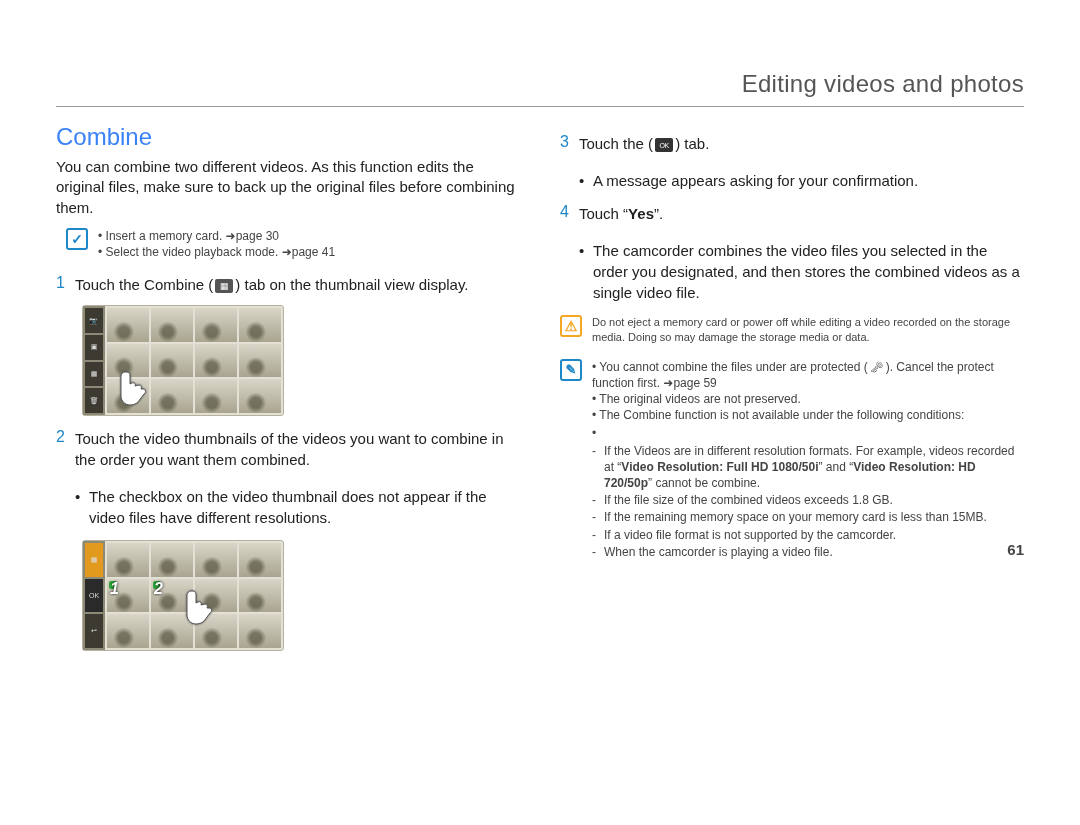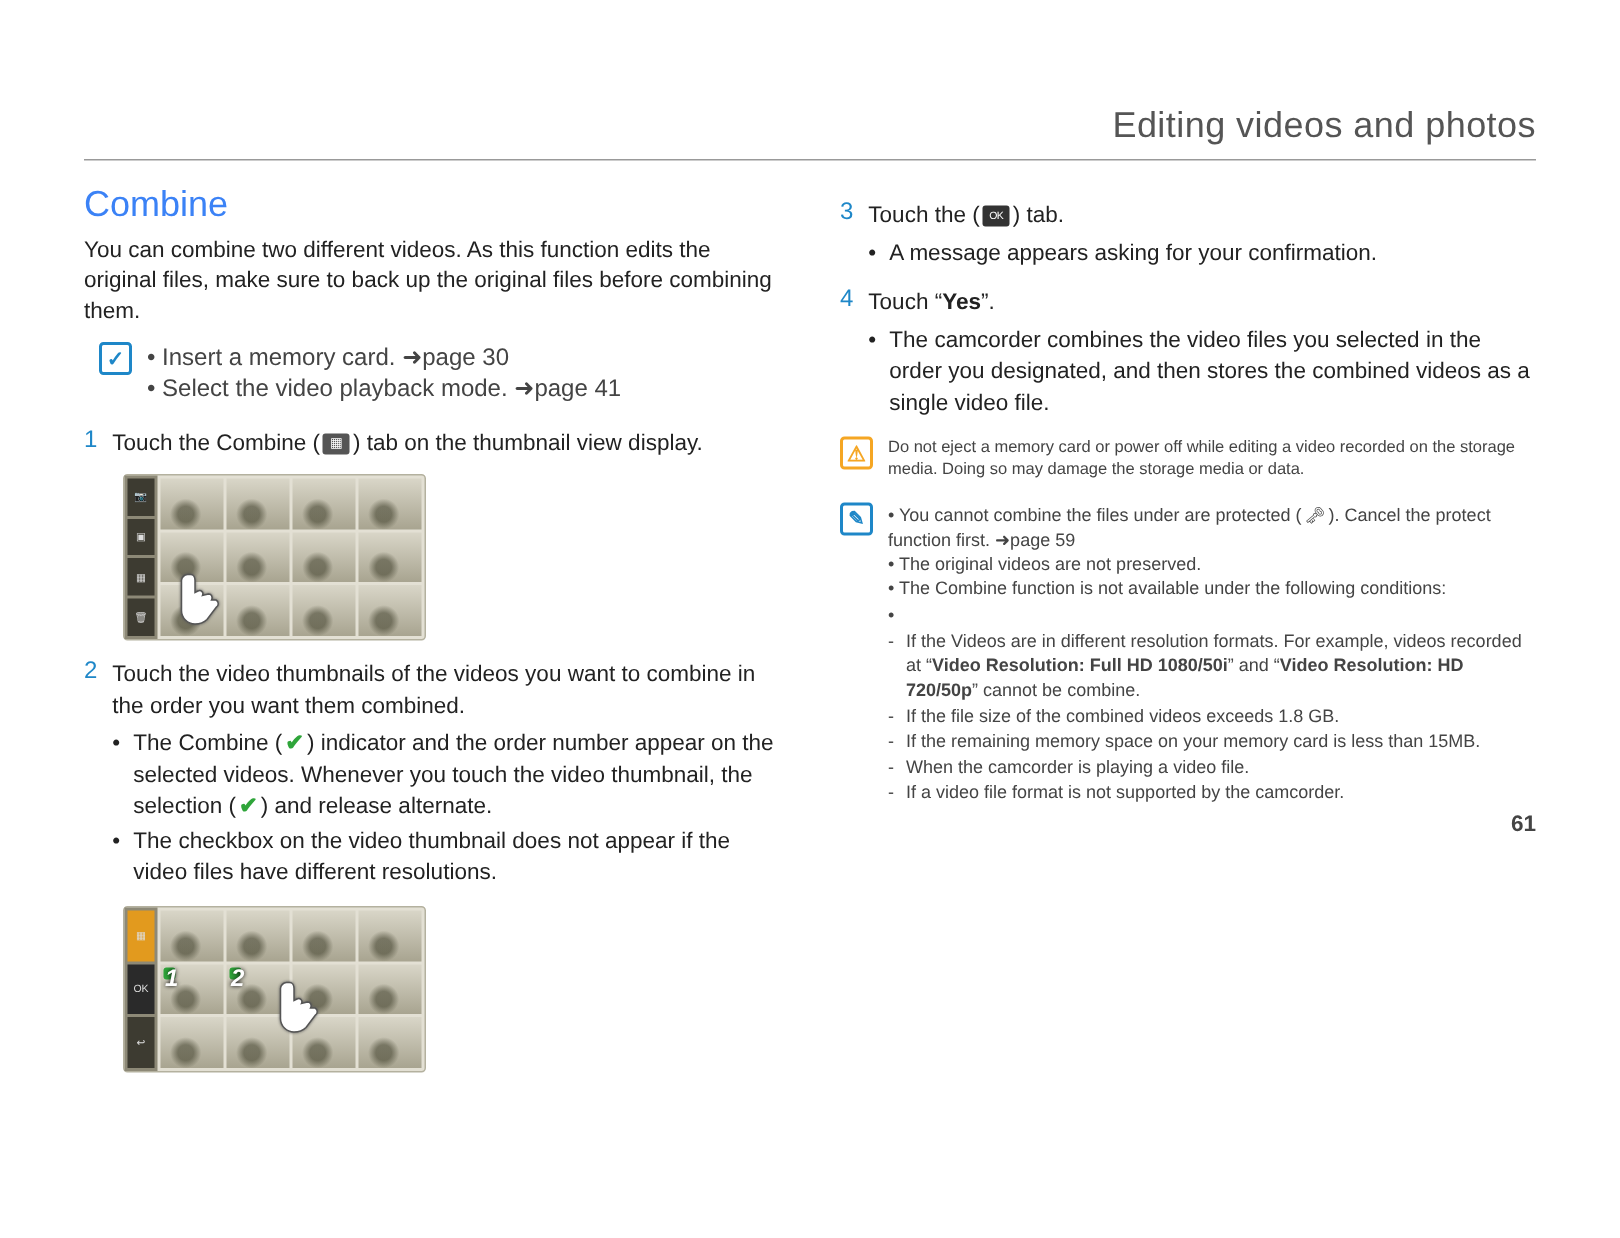--- a/index.html
+++ b/index.html
@@ -76,21 +76,21 @@
   .warn-icon {
     border-color: #f5a623;
     color: #f5a623;
   }
   .note-icon {
     border-color: #1e87c8;
     color: #1e87c8;
     font-size: 13px;
   }
   .prereq-list, .note-list {
-    font-size: 16px;
+    font-size: 12px;
     color: #444;
     line-height: 1.35;
   }
   .prereq-list div::before, .note-list div::before {
     content: "• ";
   }
   .step {
     display: flex;
     gap: 10px;
     margin: 10px 0;
@@ -100,21 +100,21 @@
     font-size: 16px;
     font-weight: 400;
     flex: 0 0 auto;
   }
   .step-body {
     flex: 1;
     font-size: 15px;
     line-height: 1.4;
   }
   .sub-list {
-    margin-top: 4px;
+    margin-top: 16px;
   }
   .sub-list > div {
     position: relative;
     padding-left: 14px;
     margin: 2px 0;
   }
   .sub-list > div::before {
     content: "•";
     position: absolute;
     left: 0;
@@ -304,23 +304,20 @@
               <path d="M14 6c2 0 3 2 3 4v8l2-1c2-1 4 1 3 3l4-1c2 0 3 2 2 4l3 0c2 1 2 4 0 5l-6 8c-2 2-5 3-8 3-5 0-9-4-9-9V10c0-2 2-4 4-4z" fill="#fff" stroke="#555" stroke-width="1"></path>
             </svg>
         </div>
       </div>
 
       <div class="step">
         <div class="step-num">2</div>
         <div class="step-body">
           <span>Touch the video thumbnails of the videos you want to combine in the order you want them combined.</span>
           <div class="sub-list">
-            <div>
-              <span>The Combine (</span><span class="check-mark">✔</span><span>) indicator and the order number appear on the selected videos. Whenever you touch the video thumbnail, the selection (</span><span class="check-mark">✔</span><span>) and release alternate.</span>
-            </div>
             <div>The checkbox on the video thumbnail does not appear if the video files have different resolutions.</div>
           </div>
         </div>
       </div>
 
       <div class="thumb-frame">
         <div class="thumb-sidebar">
           <div class="active">▦</div>
           <div style="background:#2a2a2a;">
               <span>OK</span>
@@ -393,22 +390,22 @@
           </div>
           <div>The original videos are not preserved.</div>
           <div>
             <span>The Combine function is not available under the following conditions:</span>
             <div class="indent-list" style="margin-top:2px;">
               <div>
                 <span>If the Videos are in different resolution formats. For example, videos recorded at “</span><span class="bold">Video Resolution: Full HD  1080/50i</span><span>” and “</span><span class="bold">Video Resolution: HD  720/50p</span><span>” cannot be combine.</span>
               </div>
               <div>If the file size of the combined videos exceeds 1.8 GB.</div>
               <div>If the remaining memory space on your memory card is less than 15MB.</div>
+              <div>If a video file format is not supported by the camcorder.</div>
               <div>When the camcorder is playing a video file.</div>
-              <div>If a video file format is not supported by the camcorder.</div>
             </div>
           </div>
         </div>
       </div>
 
     </div>
   </div>
 
   <div class="page-num">61</div>
 </div>

